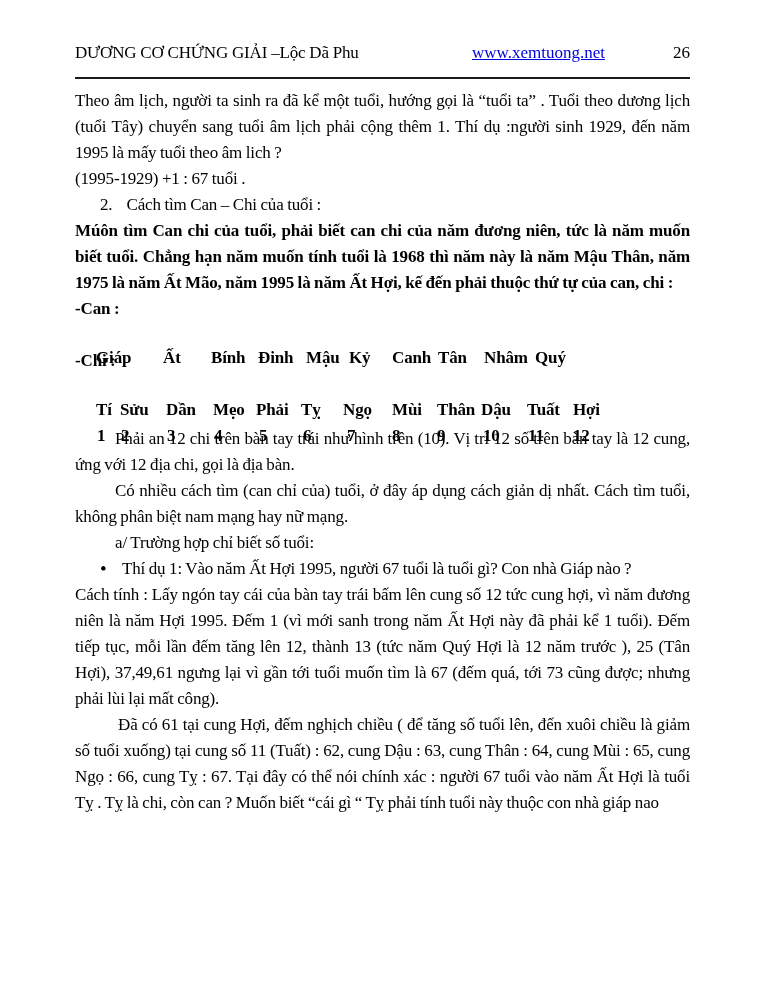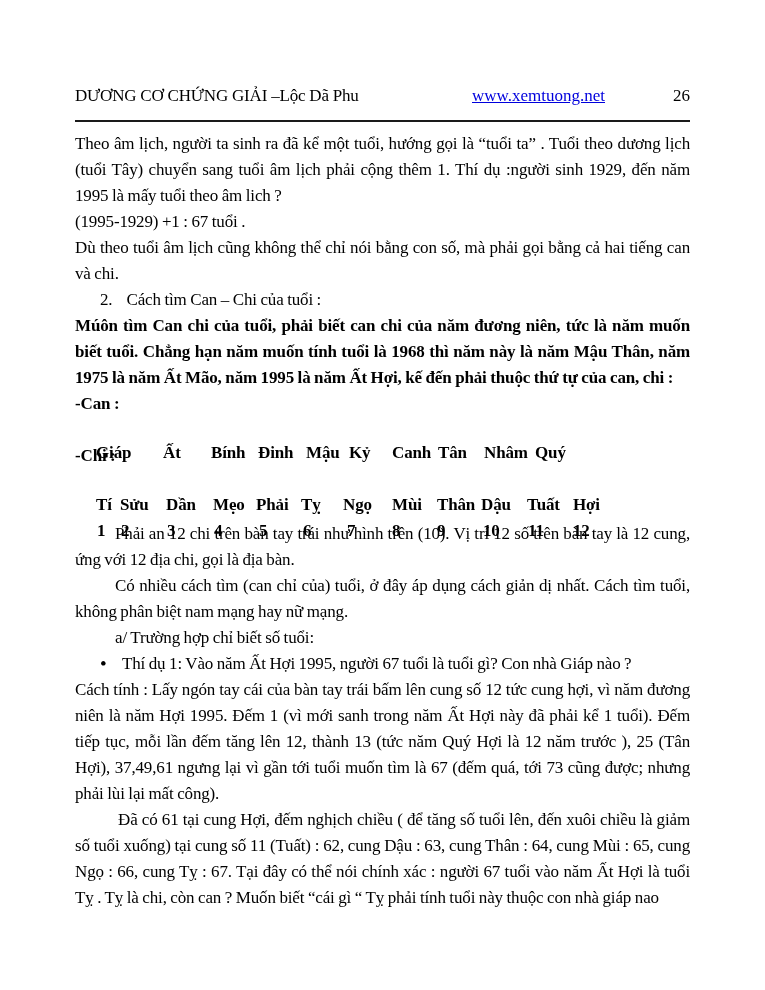--- a/index.html
+++ b/index.html
@@ -27,21 +27,21 @@
     font-size: 17px;
     line-height: 22px;
     white-space: nowrap;
   }
   .h-title { letter-spacing: -0.2px; }
   .h-link  {
     margin-left: auto;
     color: #0000dd;
     text-decoration: underline;
   }
-  .h-page  { margin-left: 68px; margin-top: 43px; }
+  .h-page  { margin-left: 68px; }
   .rule {
     border: none;
     border-top: 2px solid #1a1a1a;
     margin: 13px 0 9px 0;
   }
   
   .doc {
     font-size: 17px;
     line-height: 26px;
     letter-spacing: -0.15px;
@@ -81,21 +81,20 @@
     <a class="h-link" href="#">www.xemtuong.net</a>
     <span class="h-page">26</span>
   </div>
 
   <hr class="rule">
 
   <div class="doc">
 
     <p class="just">Theo âm lịch, người ta sinh ra đã kể một tuổi, hướng gọi là “tuổi ta” . Tuổi theo dương lịch (tuổi Tây) chuyển sang tuổi âm lịch phải cộng thêm 1. Thí dụ :người sinh 1929, đến năm 1995 là mấy tuổi theo âm lich ?</p>
     <p>(1995-1929) +1 : 67 tuổi .</p>
-    <p class="just">Dù theo tuổi âm lịch cũng không thể chỉ nói bằng con số, mà phải gọi bằng cả hai tiếng can và chi.</p>
 
     <p class="sec2">
       <span class="sec2-num">2.</span><span>Cách tìm Can – Chi của tuổi :</span>
     </p>
 
     <p class="indented just">Múôn tìm Can chi của tuổi, phải biết can chi của năm đương niên, tức là năm muốn biết tuổi. Chẳng hạn năm muốn tính tuổi là 1968 thì năm này là năm Mậu Thân, năm 1975 là năm Ất Mão, năm 1995 là năm Ất Hợi, kế đến phải thuộc thứ tự của can, chi :</p>
 
     <p class="indented bold">-Can :</p>
 
     <div class="posrow">

